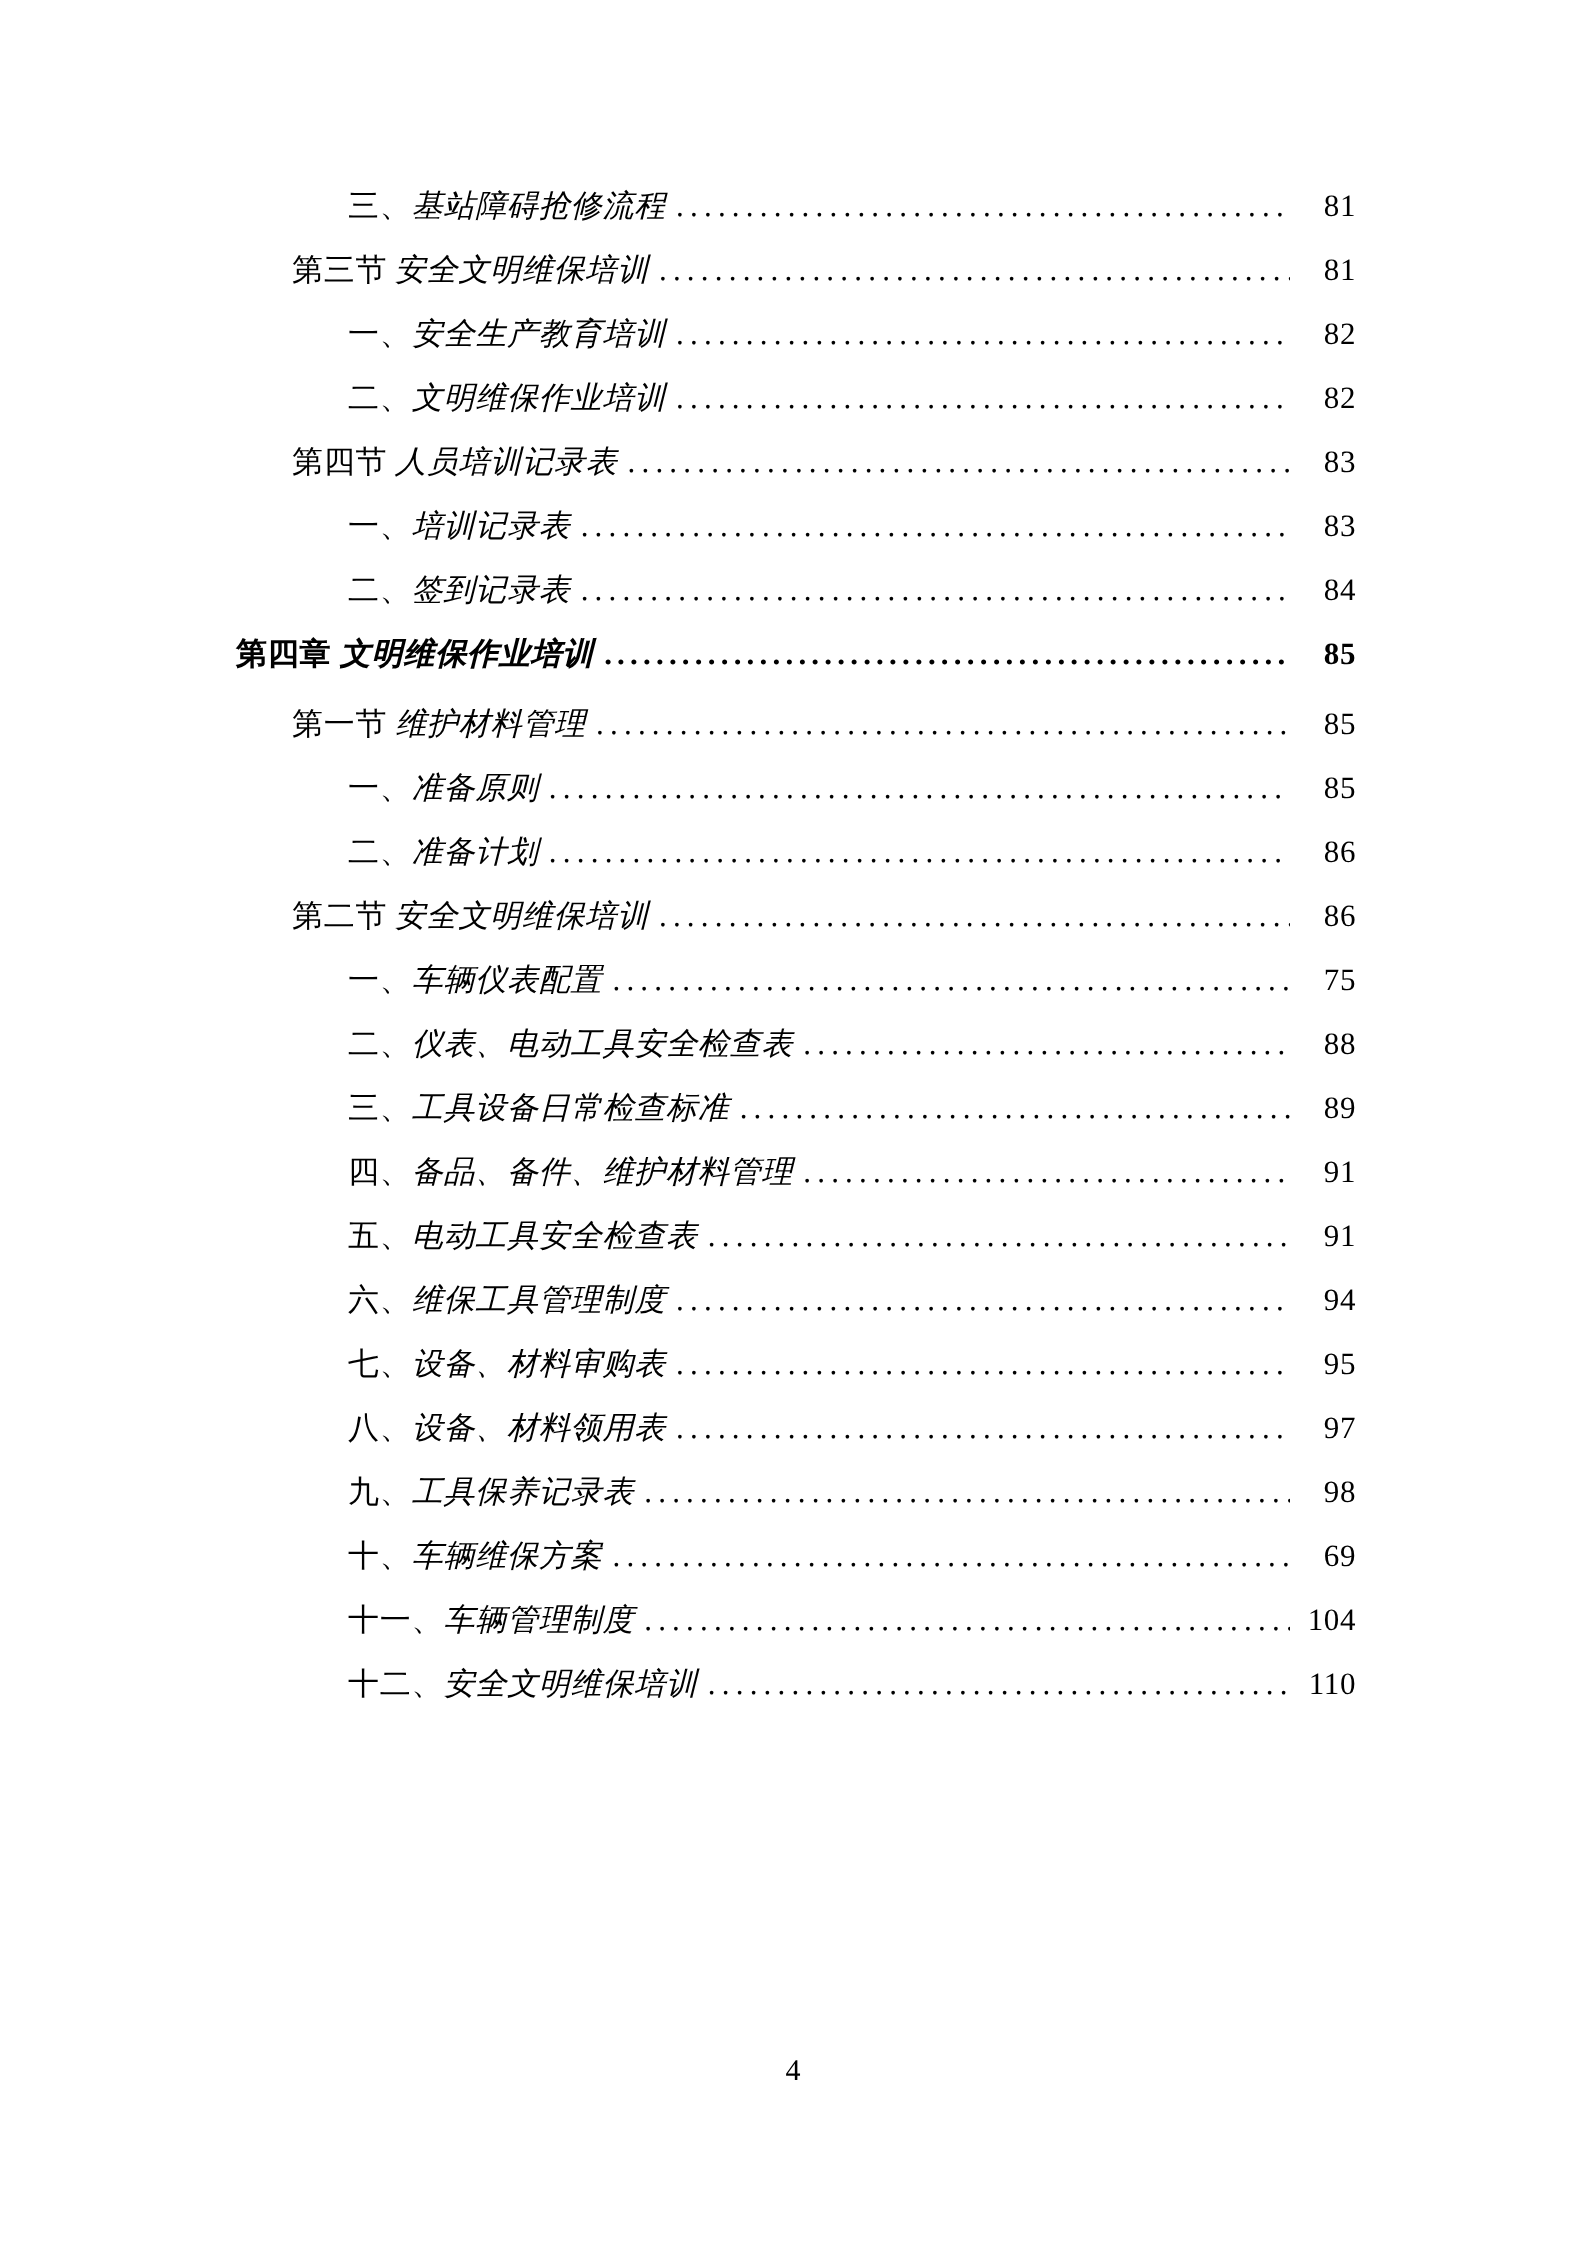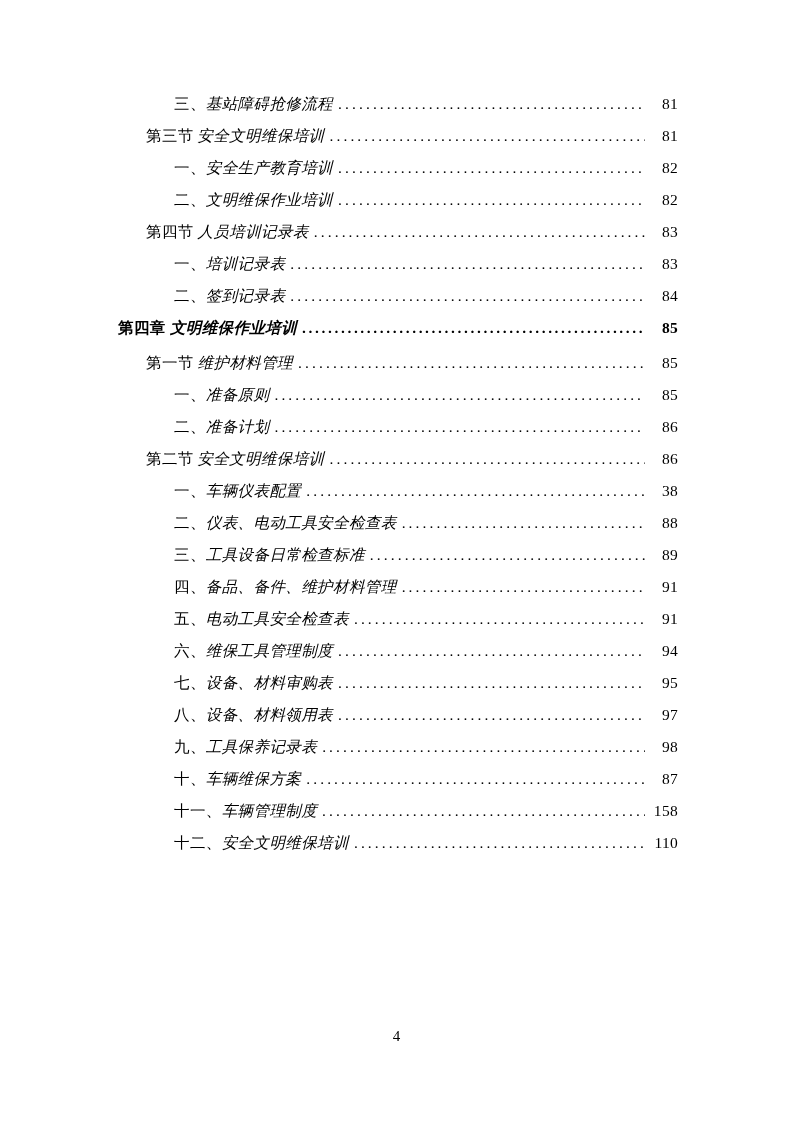--- a/index.html
+++ b/index.html
@@ -191,21 +191,21 @@
           <span class="dots">.........................................................................................</span>
         </span>
         <span class="t-page">86</span>
       </div>
       <div class="toc-row indent-2">
         <span class="t-label">一、</span>
         <span class="t-title">车辆仪表配置</span>
         <span class="t-leader">
           <span class="dots">.........................................................................................</span>
         </span>
-        <span class="t-page">38</span>
+        <span class="t-page">75</span>
       </div>
       <div class="toc-row indent-2">
         <span class="t-label">二、</span>
         <span class="t-title">仪表、电动工具安全检查表</span>
         <span class="t-leader">
           <span class="dots">.........................................................................................</span>
         </span>
         <span class="t-page">88</span>
       </div>
       <div class="toc-row indent-2">
@@ -263,29 +263,29 @@
           <span class="dots">.........................................................................................</span>
         </span>
         <span class="t-page">98</span>
       </div>
       <div class="toc-row indent-2">
         <span class="t-label">十、</span>
         <span class="t-title">车辆维保方案</span>
         <span class="t-leader">
           <span class="dots">.........................................................................................</span>
         </span>
-        <span class="t-page">87</span>
+        <span class="t-page">69</span>
       </div>
       <div class="toc-row indent-2">
         <span class="t-label">十一、</span>
         <span class="t-title">车辆管理制度</span>
         <span class="t-leader">
           <span class="dots">.........................................................................................</span>
         </span>
-        <span class="t-page">158</span>
+        <span class="t-page">104</span>
       </div>
       <div class="toc-row indent-2">
         <span class="t-label">十二、</span>
         <span class="t-title">安全文明维保培训</span>
         <span class="t-leader">
           <span class="dots">.........................................................................................</span>
         </span>
         <span class="t-page">110</span>
       </div>
     </div>

